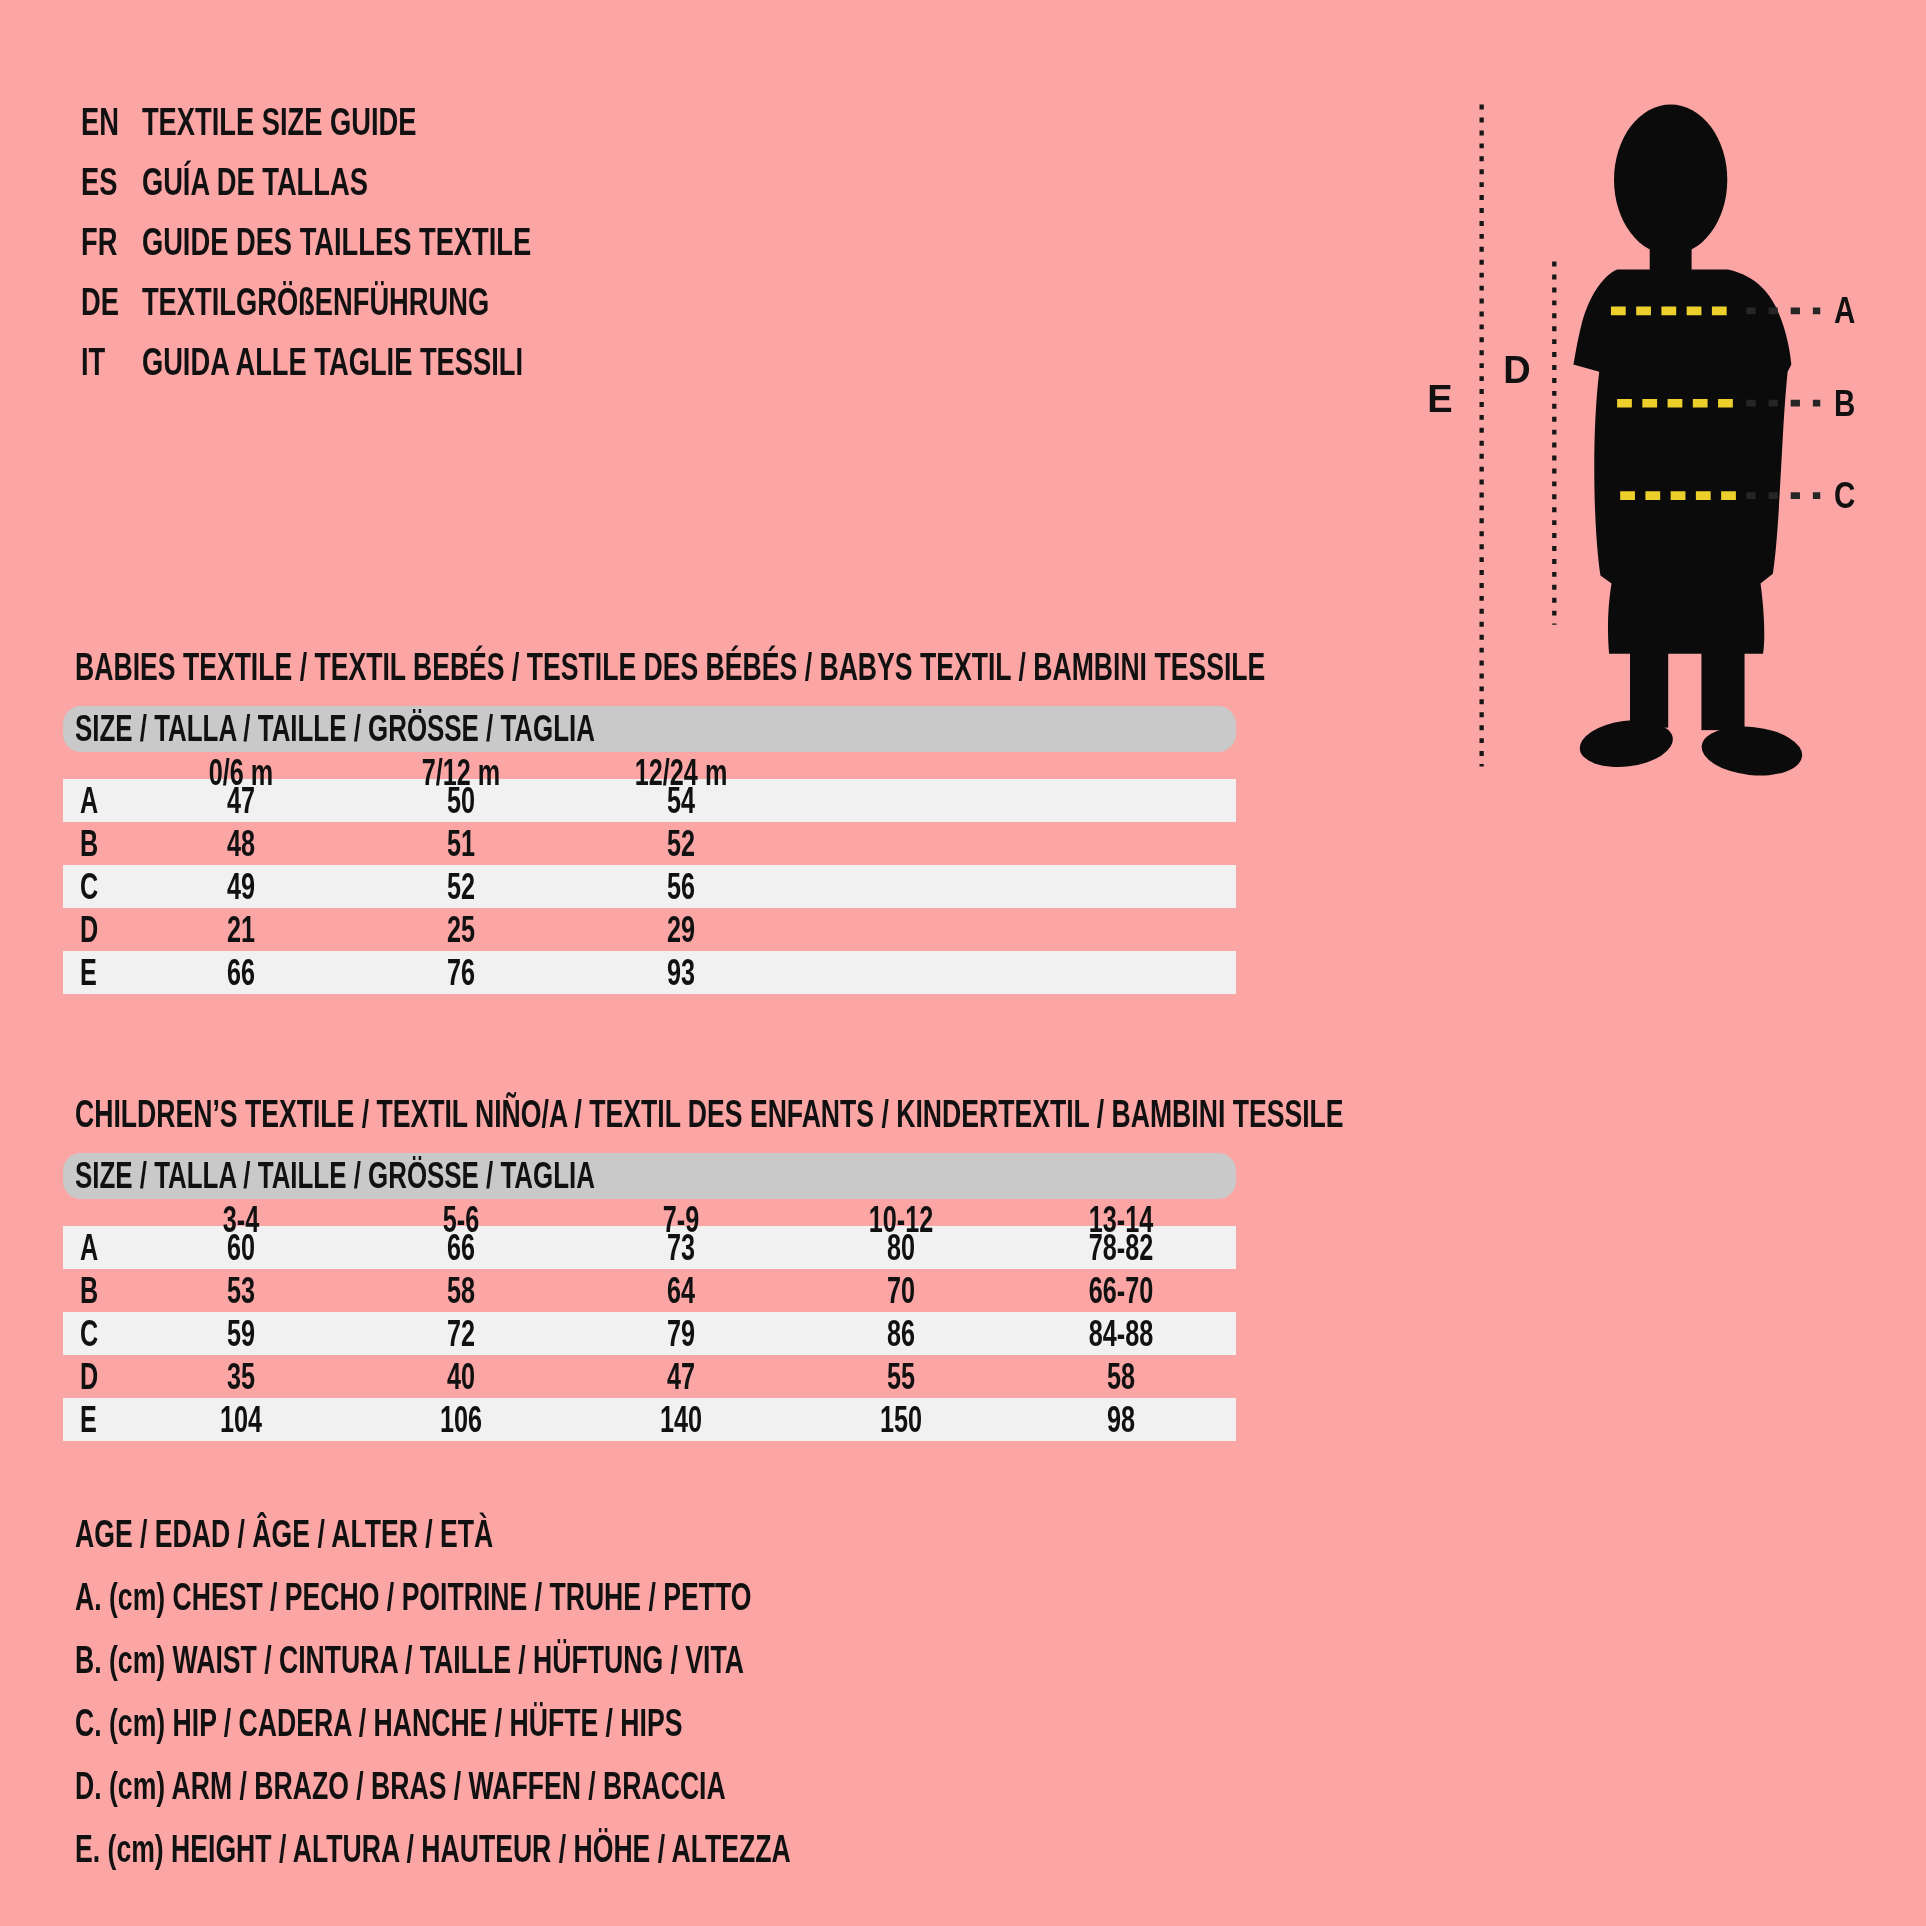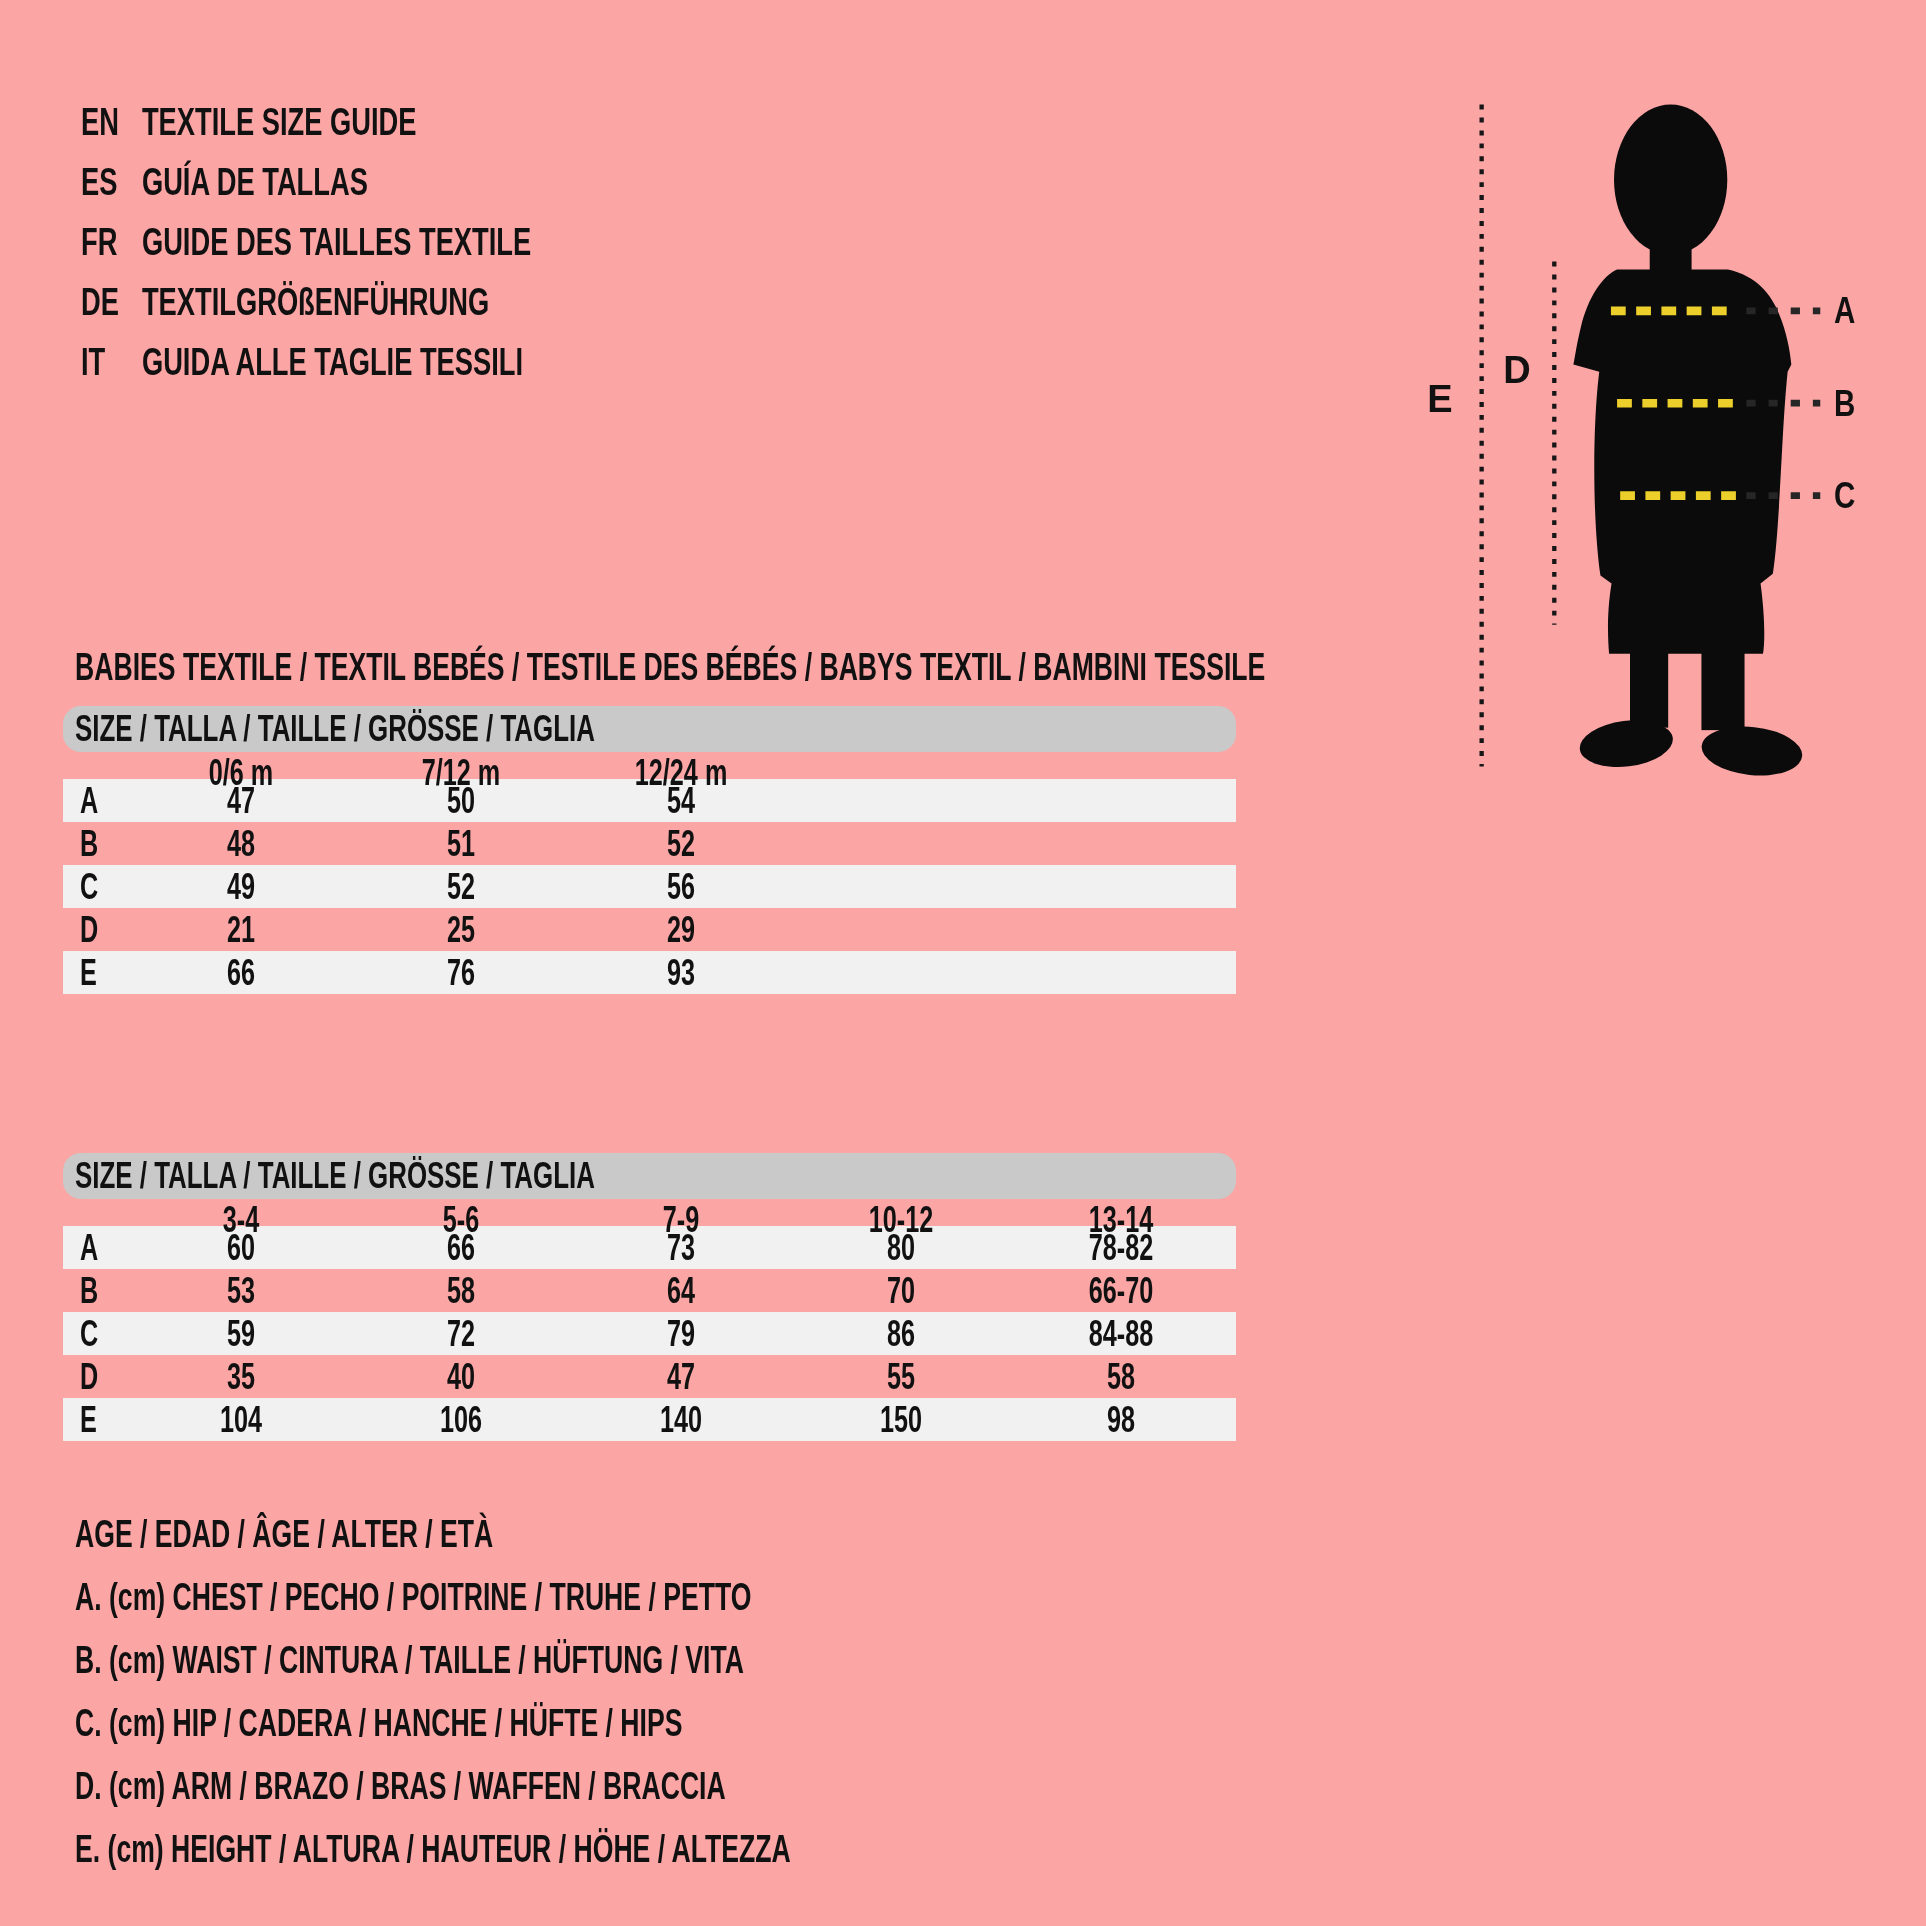--- a/index.html
+++ b/index.html
@@ -154,20 +154,23 @@
     <div class="trow drow striped">
       <span class="lab"><span class="cond">E</span></span>
       <span class="v"><span class="cond-c">66</span></span>
       <span class="v"><span class="cond-c">76</span></span>
       <span class="v"><span class="cond-c">93</span></span>
       <span></span>
         <span></span>
     </div>
   </div>
 
+  <div class="sec-title" style="top:1093px;">
+    <span class="cond">CHILDREN’S TEXTILE / TEXTIL NIÑO/A / TEXTIL DES ENFANTS / KINDERTEXTIL / BAMBINI TESSILE</span>
+  </div>
   <div class="sg-table" style="top:1153px;">
     <div class="bar"><span class="cond">SIZE / TALLA / TAILLE / GRÖSSE / TAGLIA</span></div>
     <div class="trow thead">
       <span class="lab"></span>
       <span class="v"><span class="cond-c">3-4</span></span>
       <span class="v"><span class="cond-c">5-6</span></span>
       <span class="v"><span class="cond-c">7-9</span></span>
       <span class="v"><span class="cond-c">10-12</span></span>
       <span class="v"><span class="cond-c">13-14</span></span>
     </div>

